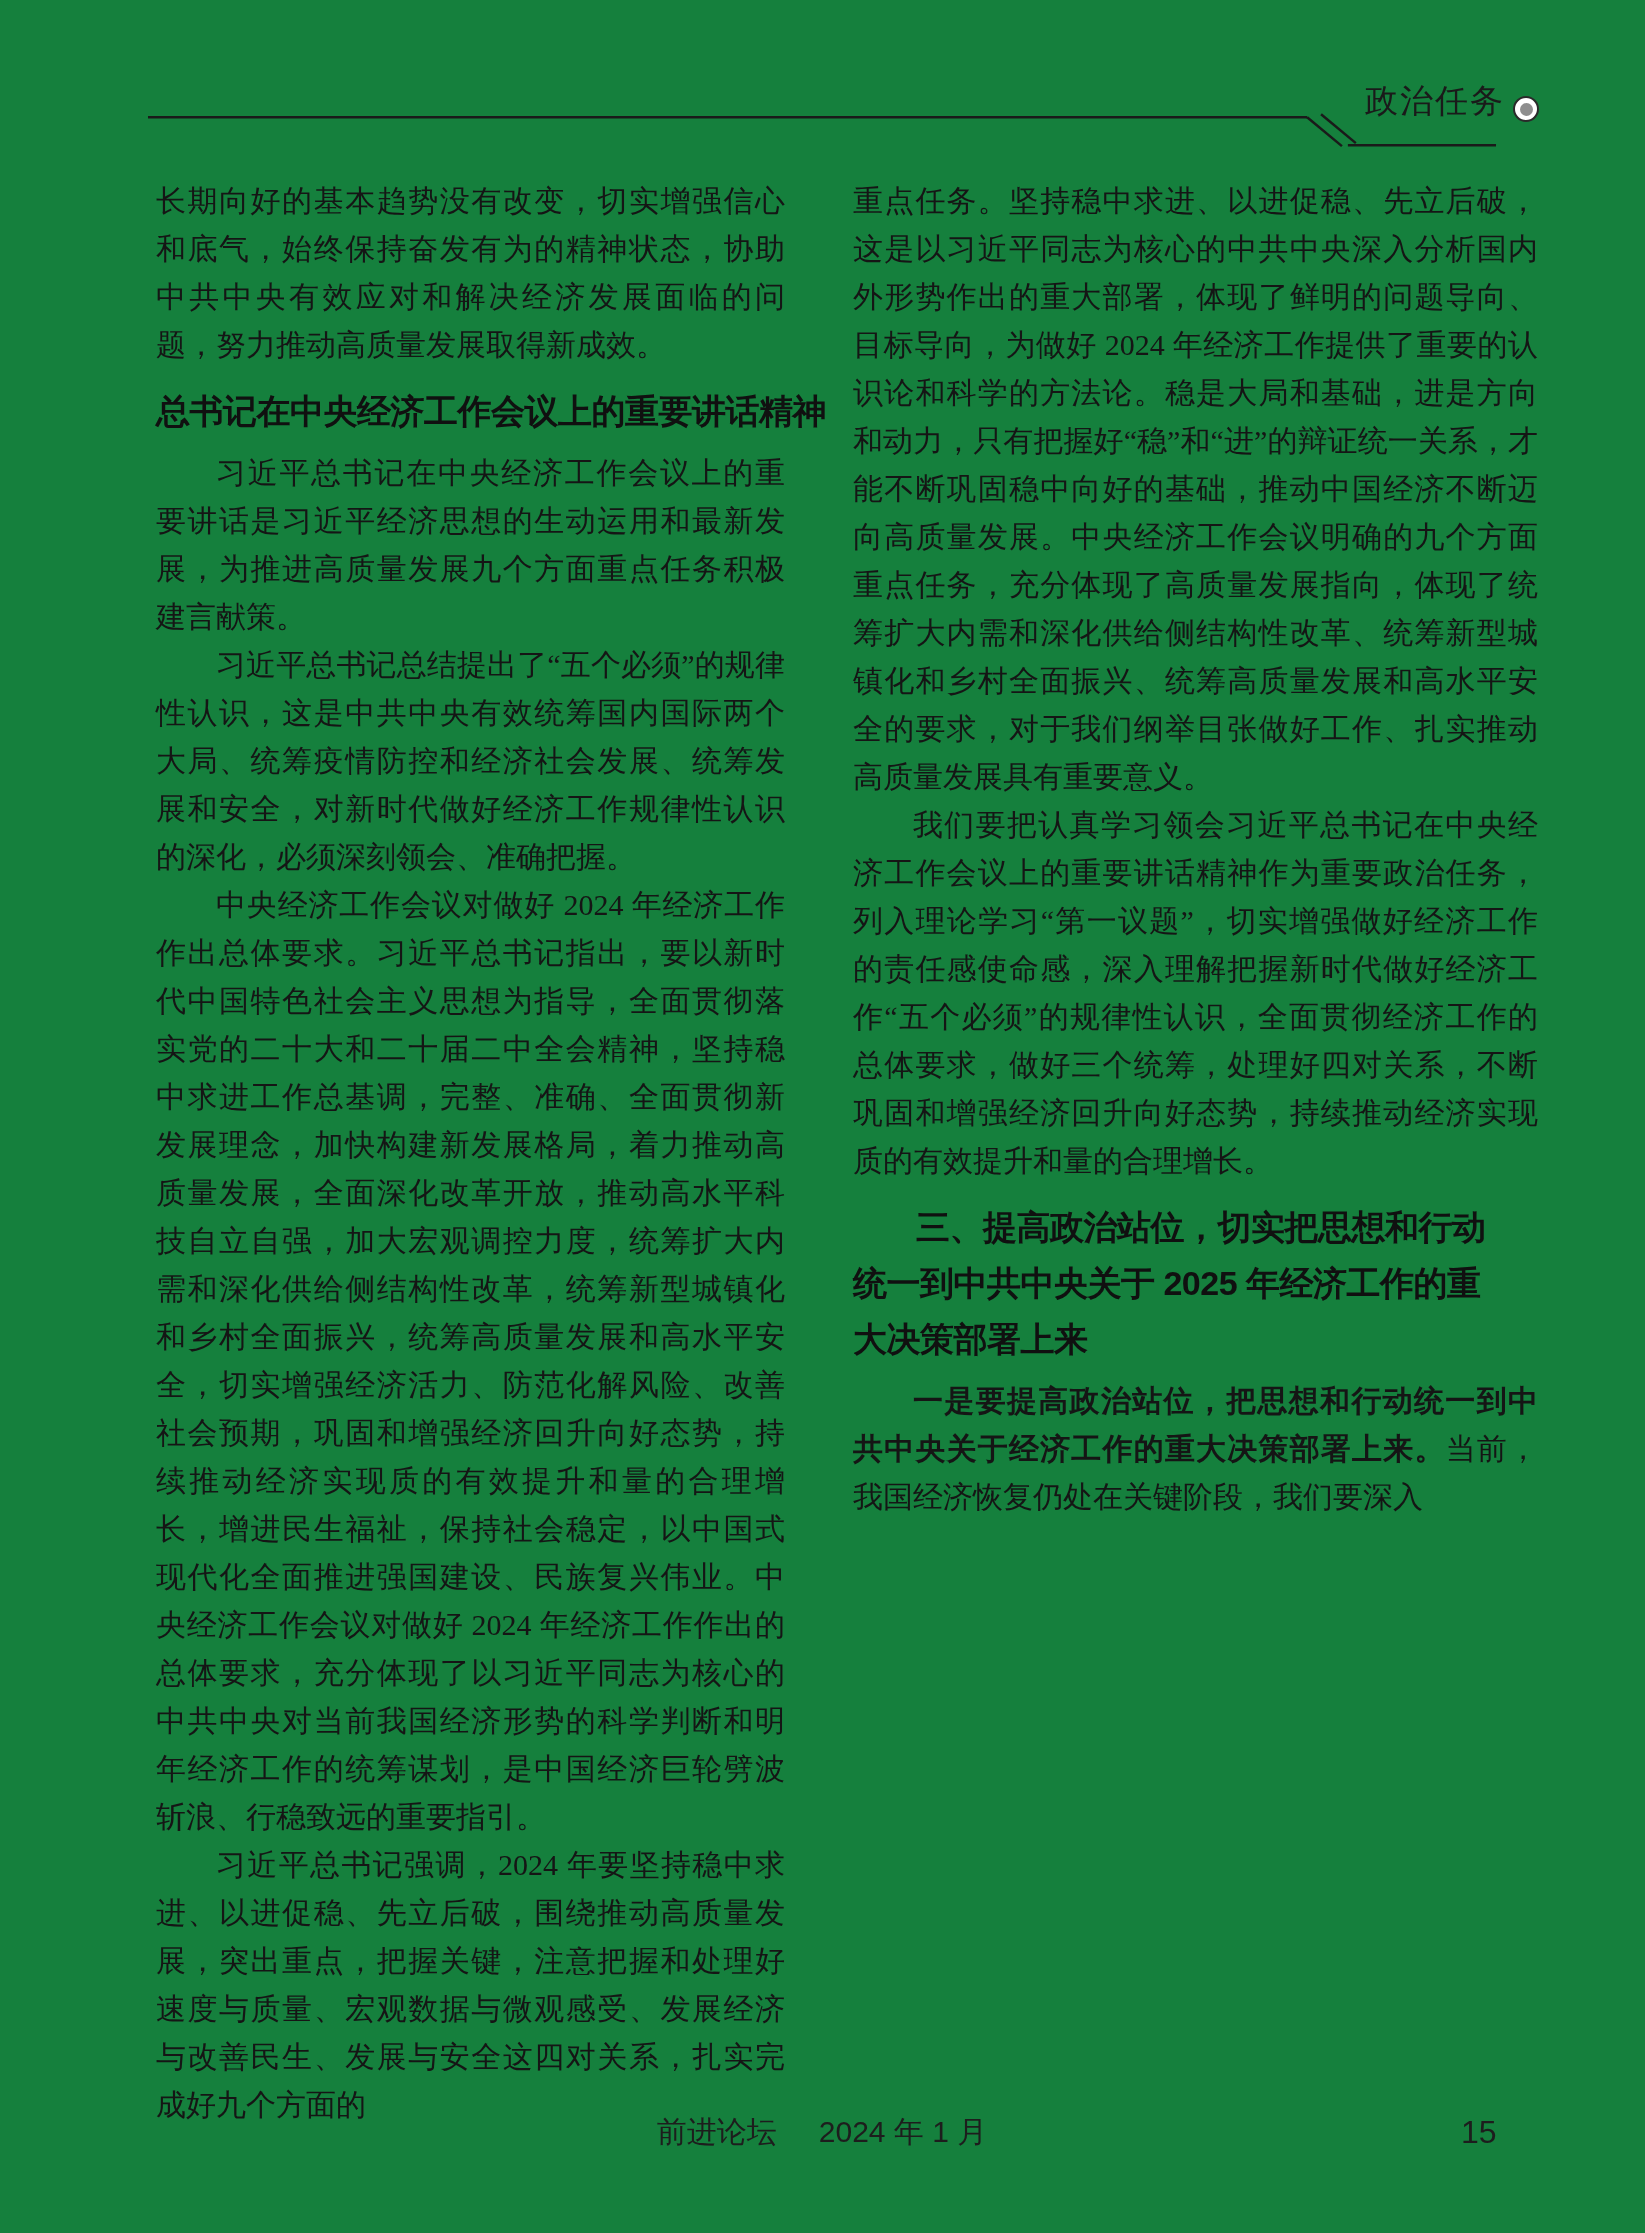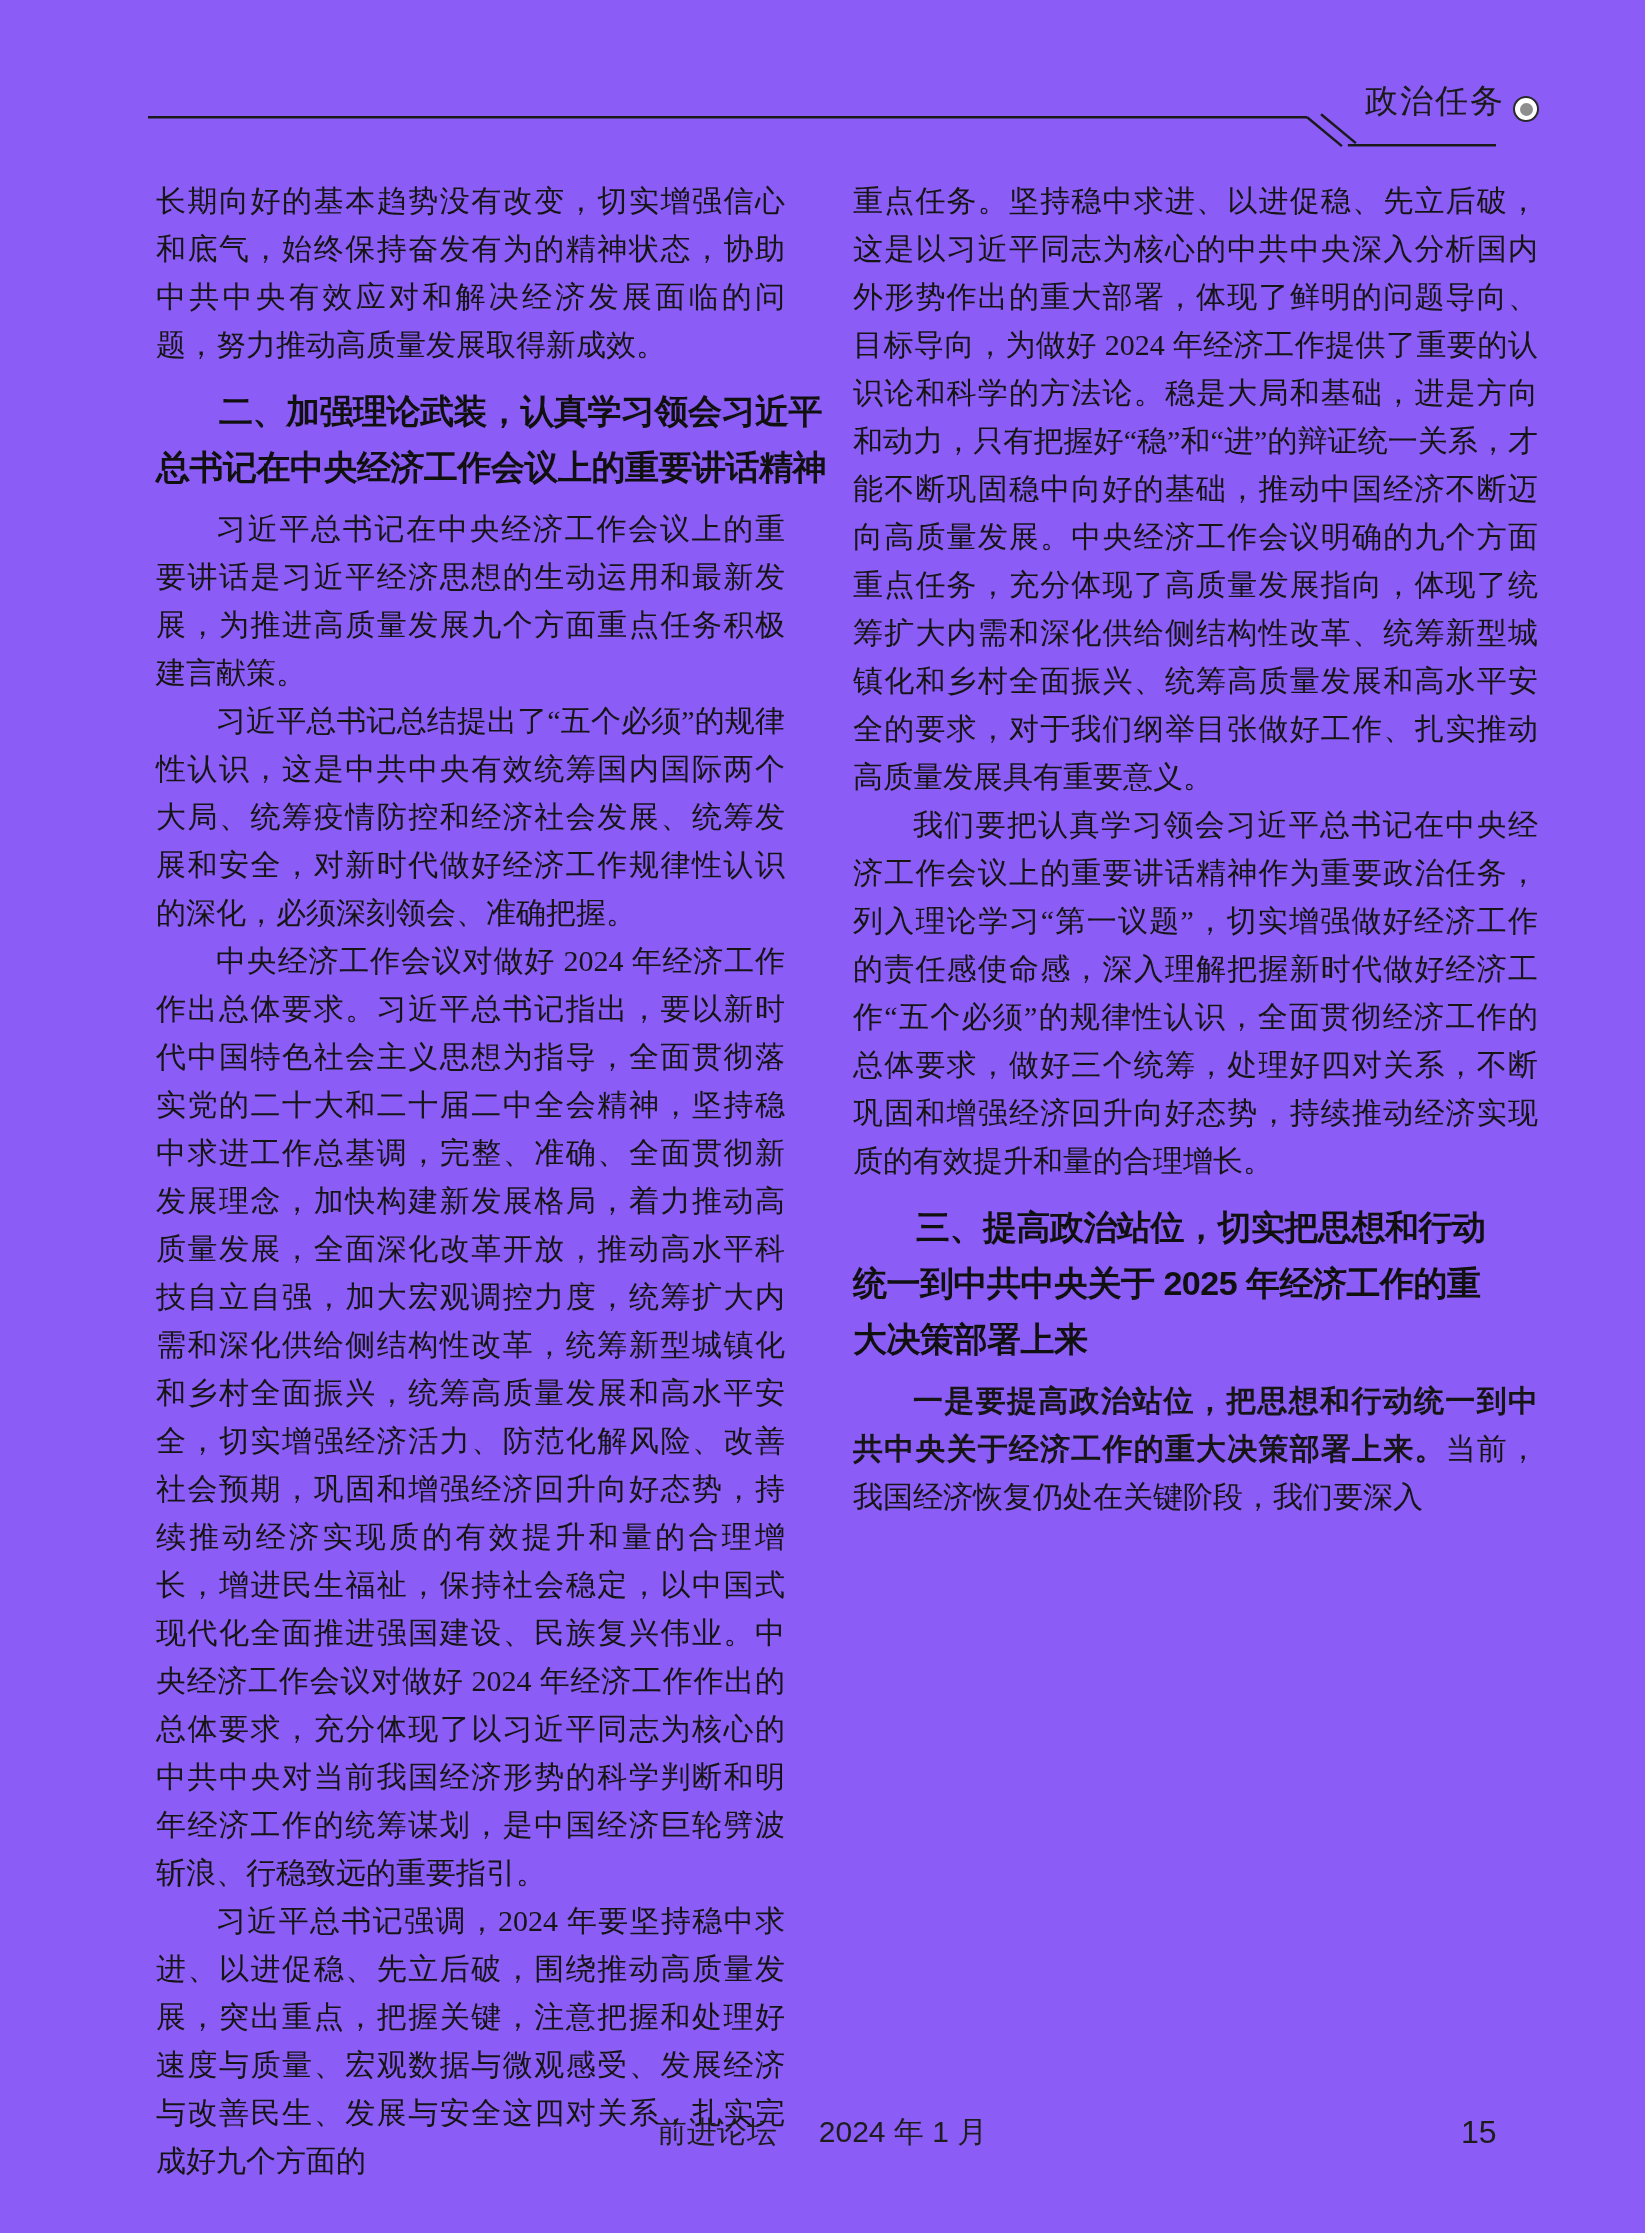--- a/index.html
+++ b/index.html
@@ -1,20 +1,20 @@
 <!DOCTYPE html>
 <html lang="zh"><head>
 <meta charset="utf-8">
 <style>
   html, body { margin: 0; padding: 0; background: #ffffff; }
   .page {
     position: relative;
     width: 1646px;
     height: 2234px;
-    background: #8b5cf6;
+    background: #15803d;
     overflow: hidden;
     font-family: "Liberation Serif", "DejaVu Serif", serif;
     color: #151515;
   }
   .header-rule {
     position: absolute;
     left: 0; top: 0;
     width: 1646px; height: 169px;
     display: block;
   }
@@ -115,21 +115,20 @@
 
   <div class="section-label">政治任务</div>
 
   <div class="target-icon">
     <span class="dot"></span>
   </div>
 
   <div class="col col-left">
     <p class="body noindent">长期向好的基本趋势没有改变，切实增强信心和底气，始终保持奋发有为的精神状态，协助中共中央有效应对和解决经济发展面临的问题，努力推动高质量发展取得新成效。</p>
     <div class="heading">
-      <div class="hline indent1">二、加强理论武装，认真学习领会习近平</div>
       <div class="hline">总书记在中央经济工作会议上的重要讲话精神</div>
     </div>
     <p class="body">习近平总书记在中央经济工作会议上的重要讲话是习近平经济思想的生动运用和最新发展，为推进高质量发展九个方面重点任务积极建言献策。</p>
     <p class="body">习近平总书记总结提出了“五个必须”的规律性认识，这是中共中央有效统筹国内国际两个大局、统筹疫情防控和经济社会发展、统筹发展和安全，对新时代做好经济工作规律性认识的深化，必须深刻领会、准确把握。</p>
     <p class="body">中央经济工作会议对做好 2024 年经济工作作出总体要求。习近平总书记指出，要以新时代中国特色社会主义思想为指导，全面贯彻落实党的二十大和二十届二中全会精神，坚持稳中求进工作总基调，完整、准确、全面贯彻新发展理念，加快构建新发展格局，着力推动高质量发展，全面深化改革开放，推动高水平科技自立自强，加大宏观调控力度，统筹扩大内需和深化供给侧结构性改革，统筹新型城镇化和乡村全面振兴，统筹高质量发展和高水平安全，切实增强经济活力、防范化解风险、改善社会预期，巩固和增强经济回升向好态势，持续推动经济实现质的有效提升和量的合理增长，增进民生福祉，保持社会稳定，以中国式现代化全面推进强国建设、民族复兴伟业。中央经济工作会议对做好 2024 年经济工作作出的总体要求，充分体现了以习近平同志为核心的中共中央对当前我国经济形势的科学判断和明年经济工作的统筹谋划，是中国经济巨轮劈波斩浪、行稳致远的重要指引。</p>
     <p class="body">习近平总书记强调，2024 年要坚持稳中求进、以进促稳、先立后破，围绕推动高质量发展，突出重点，把握关键，注意把握和处理好速度与质量、宏观数据与微观感受、发展经济与改善民生、发展与安全这四对关系，扎实完成好九个方面的</p>
   </div>
 
   <div class="col col-right">
     <p class="body noindent">重点任务。坚持稳中求进、以进促稳、先立后破，这是以习近平同志为核心的中共中央深入分析国内外形势作出的重大部署，体现了鲜明的问题导向、目标导向，为做好 2024 年经济工作提供了重要的认识论和科学的方法论。稳是大局和基础，进是方向和动力，只有把握好“稳”和“进”的辩证统一关系，才能不断巩固稳中向好的基础，推动中国经济不断迈向高质量发展。中央经济工作会议明确的九个方面重点任务，充分体现了高质量发展指向，体现了统筹扩大内需和深化供给侧结构性改革、统筹新型城镇化和乡村全面振兴、统筹高质量发展和高水平安全的要求，对于我们纲举目张做好工作、扎实推动高质量发展具有重要意义。</p>

